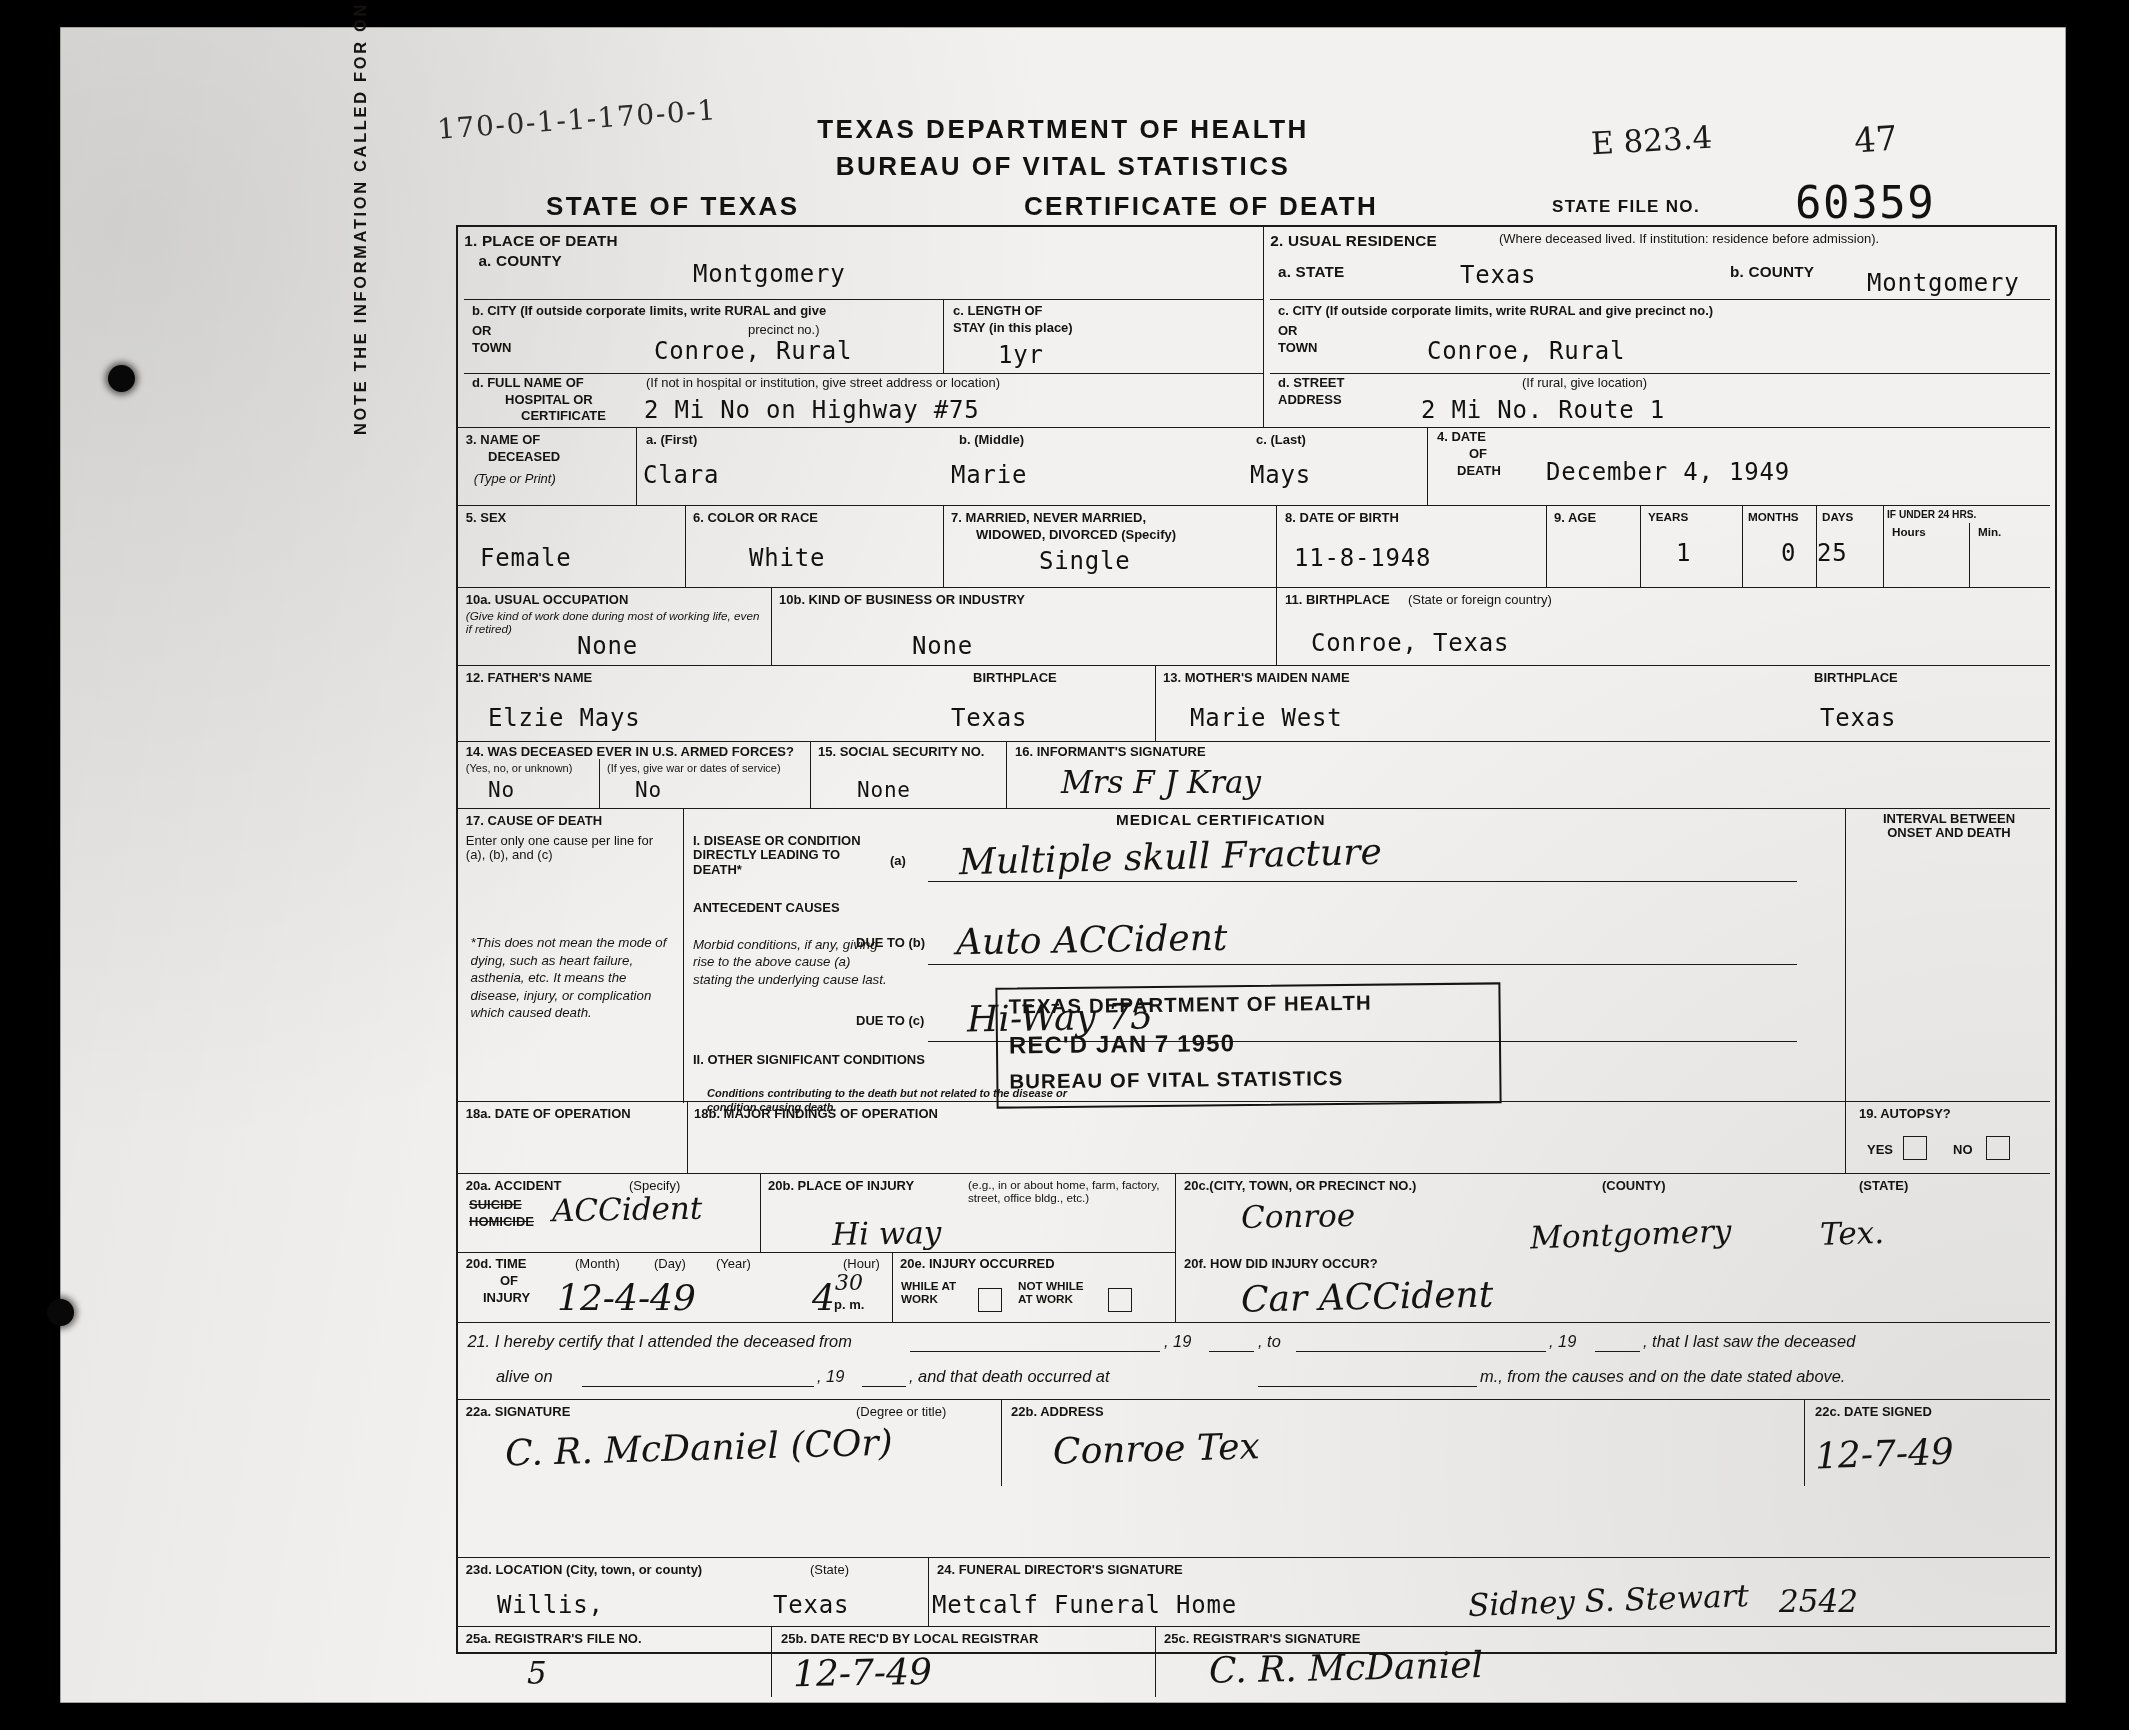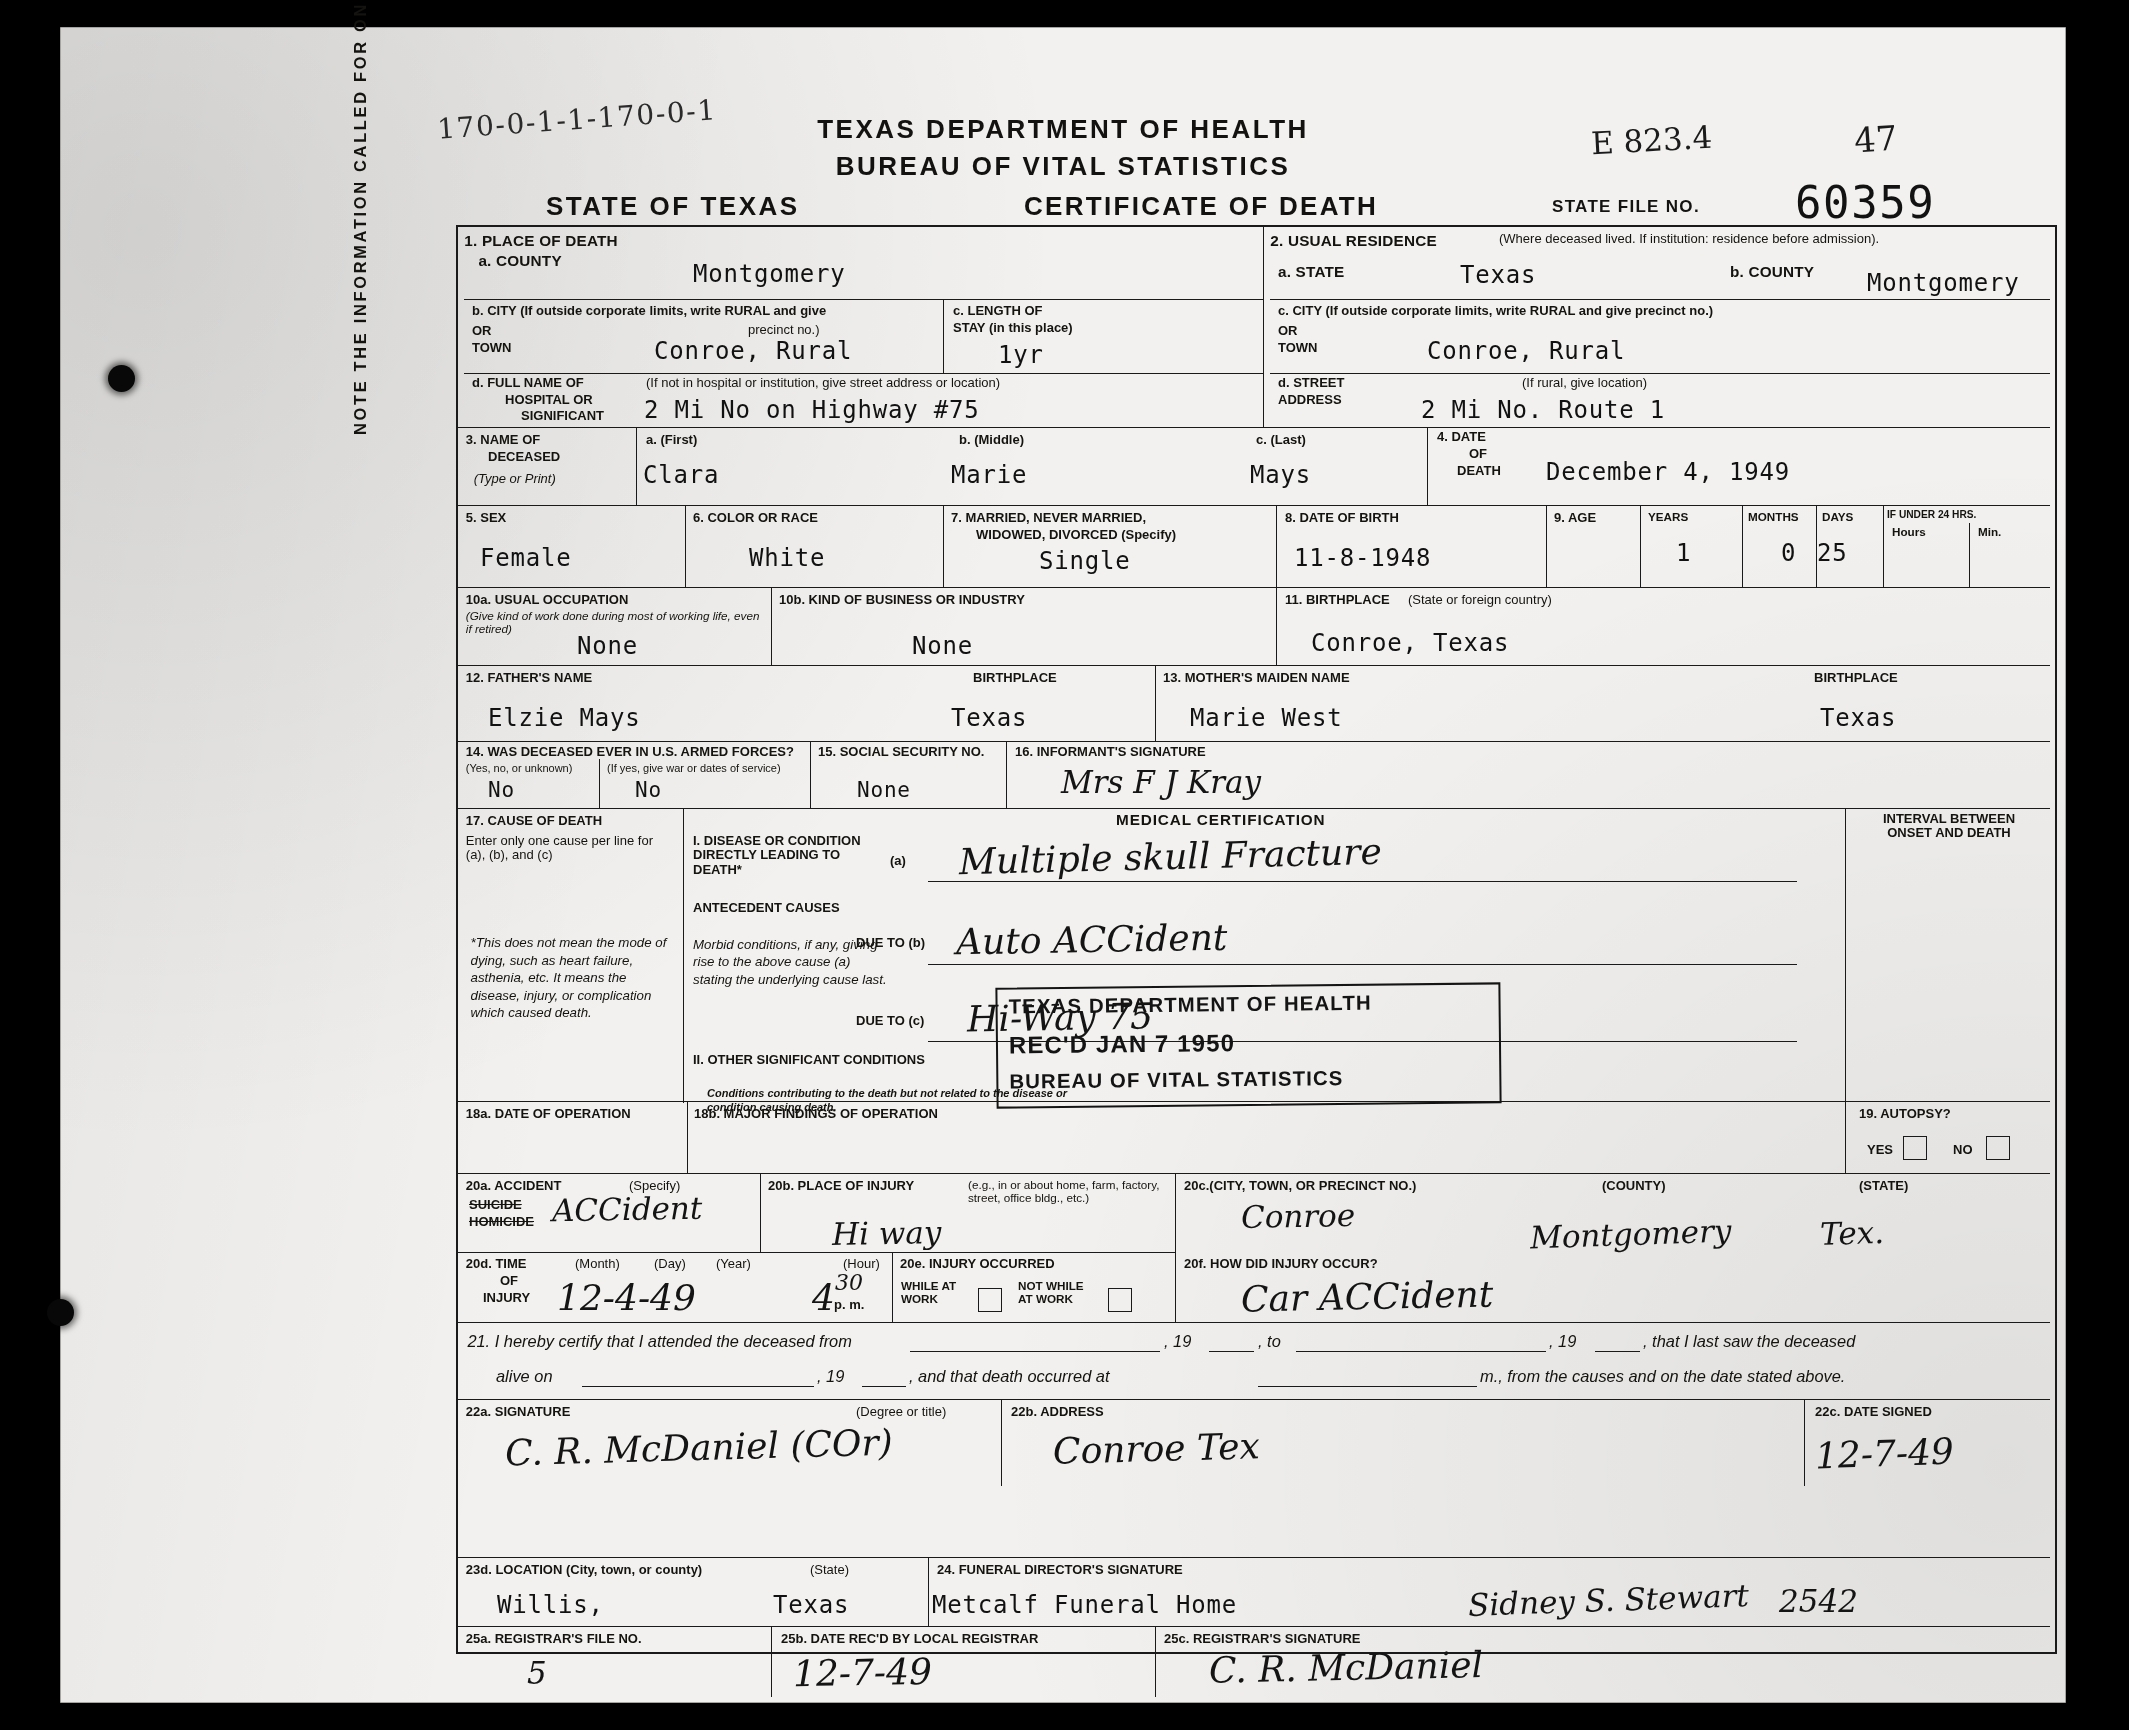--- a/index.html
+++ b/index.html
@@ -123,21 +123,21 @@
         <div class="type" style="position:absolute; left:196px; top:110px;">Conroe, Rural</div>
 
         <div class="cell bl" style="left:485px; top:72px; width:0; height:74px;"></div>
         <div class="labsm" style="position:absolute; left:495px; top:77px;">c. LENGTH OF</div>
         <div class="labsm" style="position:absolute; left:495px; top:94px;">STAY (in this place)</div>
         <div class="type" style="position:absolute; left:540px; top:114px;">1yr</div>
 
         <div class="cell bt" style="left:6.3px; top:146px; width:800px; height:0;"></div>
         <div class="labsm" style="position:absolute; left:14px; top:149px;">d. FULL NAME OF</div>
         <div class="labsm" style="position:absolute; left:47px; top:166px;">HOSPITAL OR</div>
-        <div class="labsm" style="position:absolute; left:63px; top:182px;">SIGNIFICANT</div>
+        <div class="labsm" style="position:absolute; left:63px; top:182px;">CERTIFICATE</div>
         <div class="labsm thin" style="position:absolute; left:188px; top:149px; font-weight:normal;">(If not in hospital or institution, give street address or location)</div>
         <div class="type" style="position:absolute; left:186px; top:169px;">2 Mi No on Highway #75</div>
       </div>
 
       <div class="cell" style="left:806px; top:0; width:786px; height:200px;">
         <div class="lab" style="position:absolute; left:6.3px; top:4.7px;">2. USUAL RESIDENCE</div>
         <div class="labsm thin" style="position:absolute; left:235px; top:4.7px; width:548px; font-weight:normal;">(Where deceased lived. If institution: residence before admission).</div>
         <div class="lab" style="position:absolute; left:14px; top:36px;">a. STATE</div>
         <div class="type" style="position:absolute; left:196px; top:34px;">Texas</div>
         <div class="lab" style="position:absolute; left:466px; top:36px;">b. COUNTY</div>

